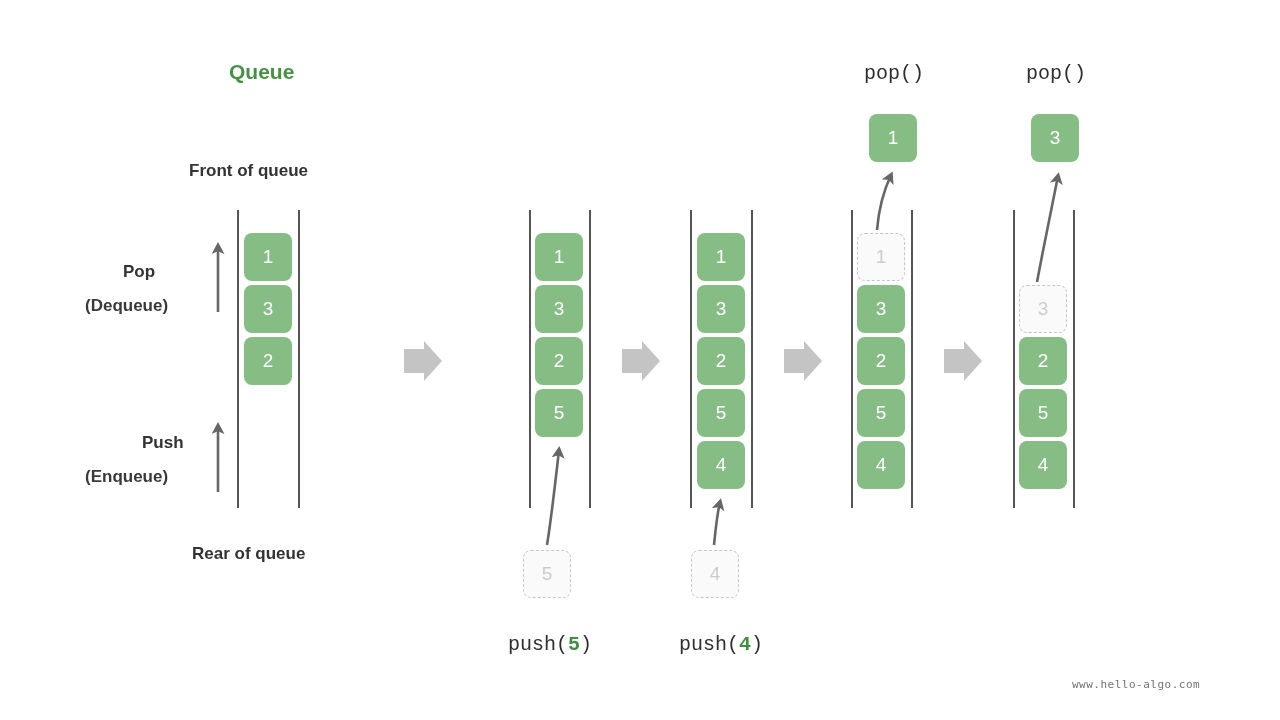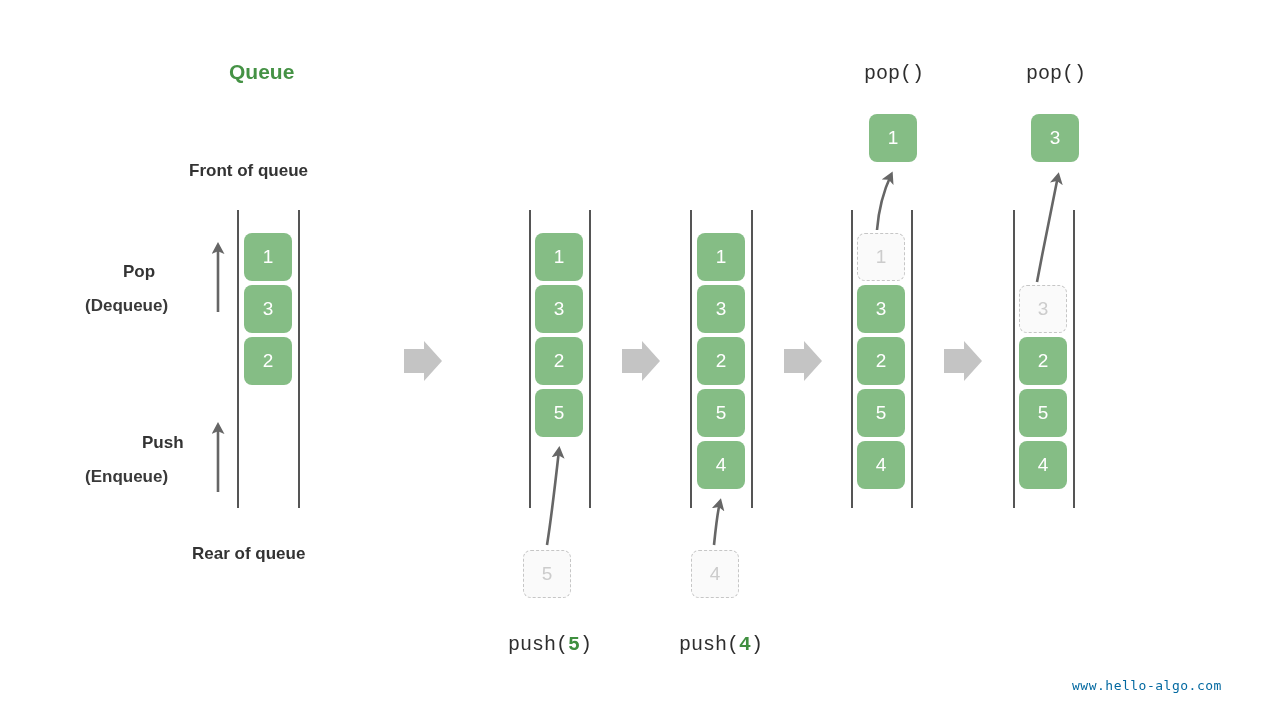--- a/index.html
+++ b/index.html
@@ -5,21 +5,21 @@
   html,body{margin:0;padding:0;background:#ffffff;}
   body{width:1280px;height:720px;overflow:hidden;font-family:"Liberation Sans",sans-serif;}
   #stage{position:relative;width:1280px;height:720px;background:#fff;padding-left:36px;}
 
   .txt{position:absolute;white-space:nowrap;color:#3c3c3c;}
   .title-queue{font-size:21px;font-weight:bold;color:#459245;}
   .lbl-bold{font-size:17px;font-weight:bold;color:#333333;text-align:center;}
   .lbl-reg{font-size:17px;font-weight:bold;color:#3a3a3a;}
   .mono{font-family:Liberation Mono, monospace;font-size:20px;color:#2e2e2e;}
   .mono .num{color:#3f8f3f;font-weight:bold;}
-  .watermark{font-family:"DejaVu Sans Mono","Liberation Mono",monospace;font-size:13px;color:#0369a1;letter-spacing:.5px;}
+  .watermark{font-family:"DejaVu Sans Mono","Liberation Mono",monospace;font-size:11px;color:#737373;letter-spacing:.5px;}
 
   
   .rail{position:absolute;width:1.6px;background:#555555;}
 
   
   .box{position:absolute;width:48px;height:48px;border-radius:8px;background:#85bd85;
        display:flex;align-items:center;justify-content:center;
        color:#ffffff;font-size:19px;font-family:"Liberation Sans",sans-serif;}
   .box.ghost{background:#fafafa;border:1.6px dashed #c6c6c6;color:#cccccc;box-sizing:border-box;}
 

